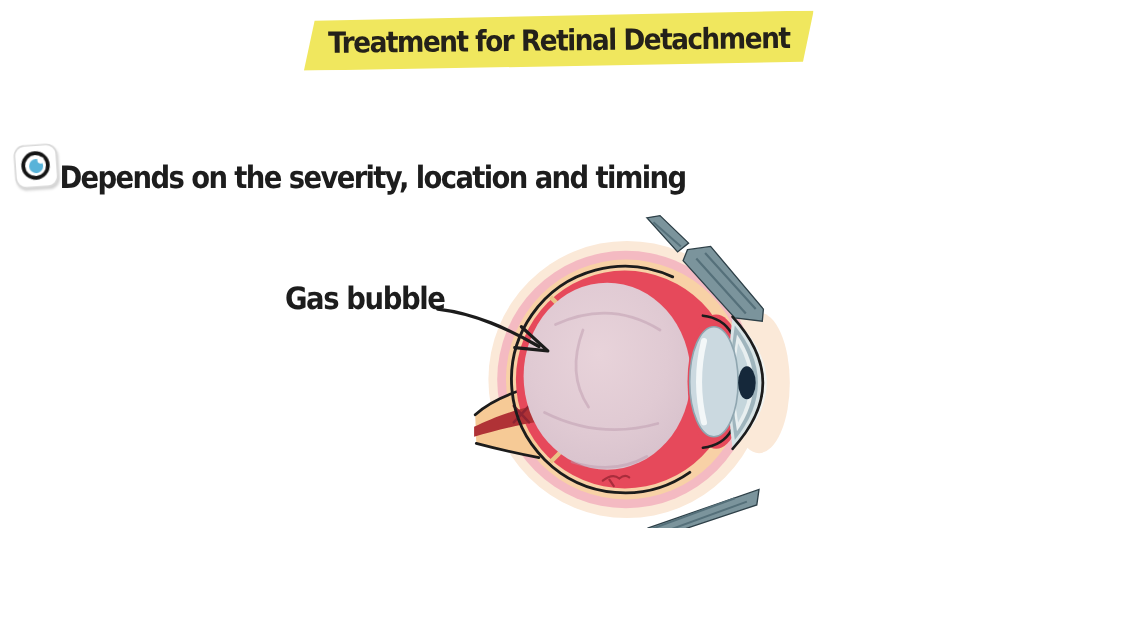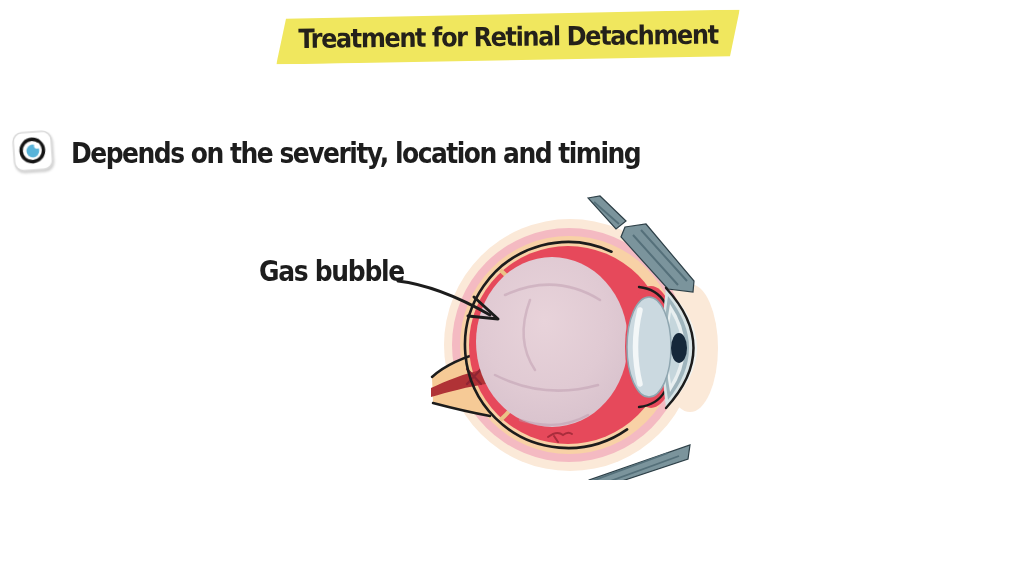--- a/index.html
+++ b/index.html
@@ -13,21 +13,21 @@
     background:#f0e75e;transform:rotate(-0.6deg);
     clip-path:polygon(2.2% 9%,100% 0%,97.8% 93%,0% 100%);
     display:flex;align-items:center;justify-content:center;
   }
   .title-band span{
     display:inline-block;font-size:24px;font-weight:700;letter-spacing:-1.4px;
     color:#24211a;transform:scaleY(1.1);white-space:nowrap;
   }
   
   .bullet{
-    position:absolute;left:12px;display:flex;align-items:center;gap:17px;
+    position:absolute;left:12px;display:flex;align-items:flex-end;gap:0;
   }
   .bullet .icon-card{flex:0 0 auto;transform:rotate(-4deg);filter:drop-shadow(1px 2px 1px rgba(0,0,0,0.18));}
   .bullet .label{
     display:inline-block;font-size:25px;font-weight:700;letter-spacing:-1.5px;
     color:#1d1d1d;transform:scaleY(1.12);white-space:nowrap;
   }
   .bullet1{top:130px;}
   .bullet2{top:361px;}
   
   .gas-label{

